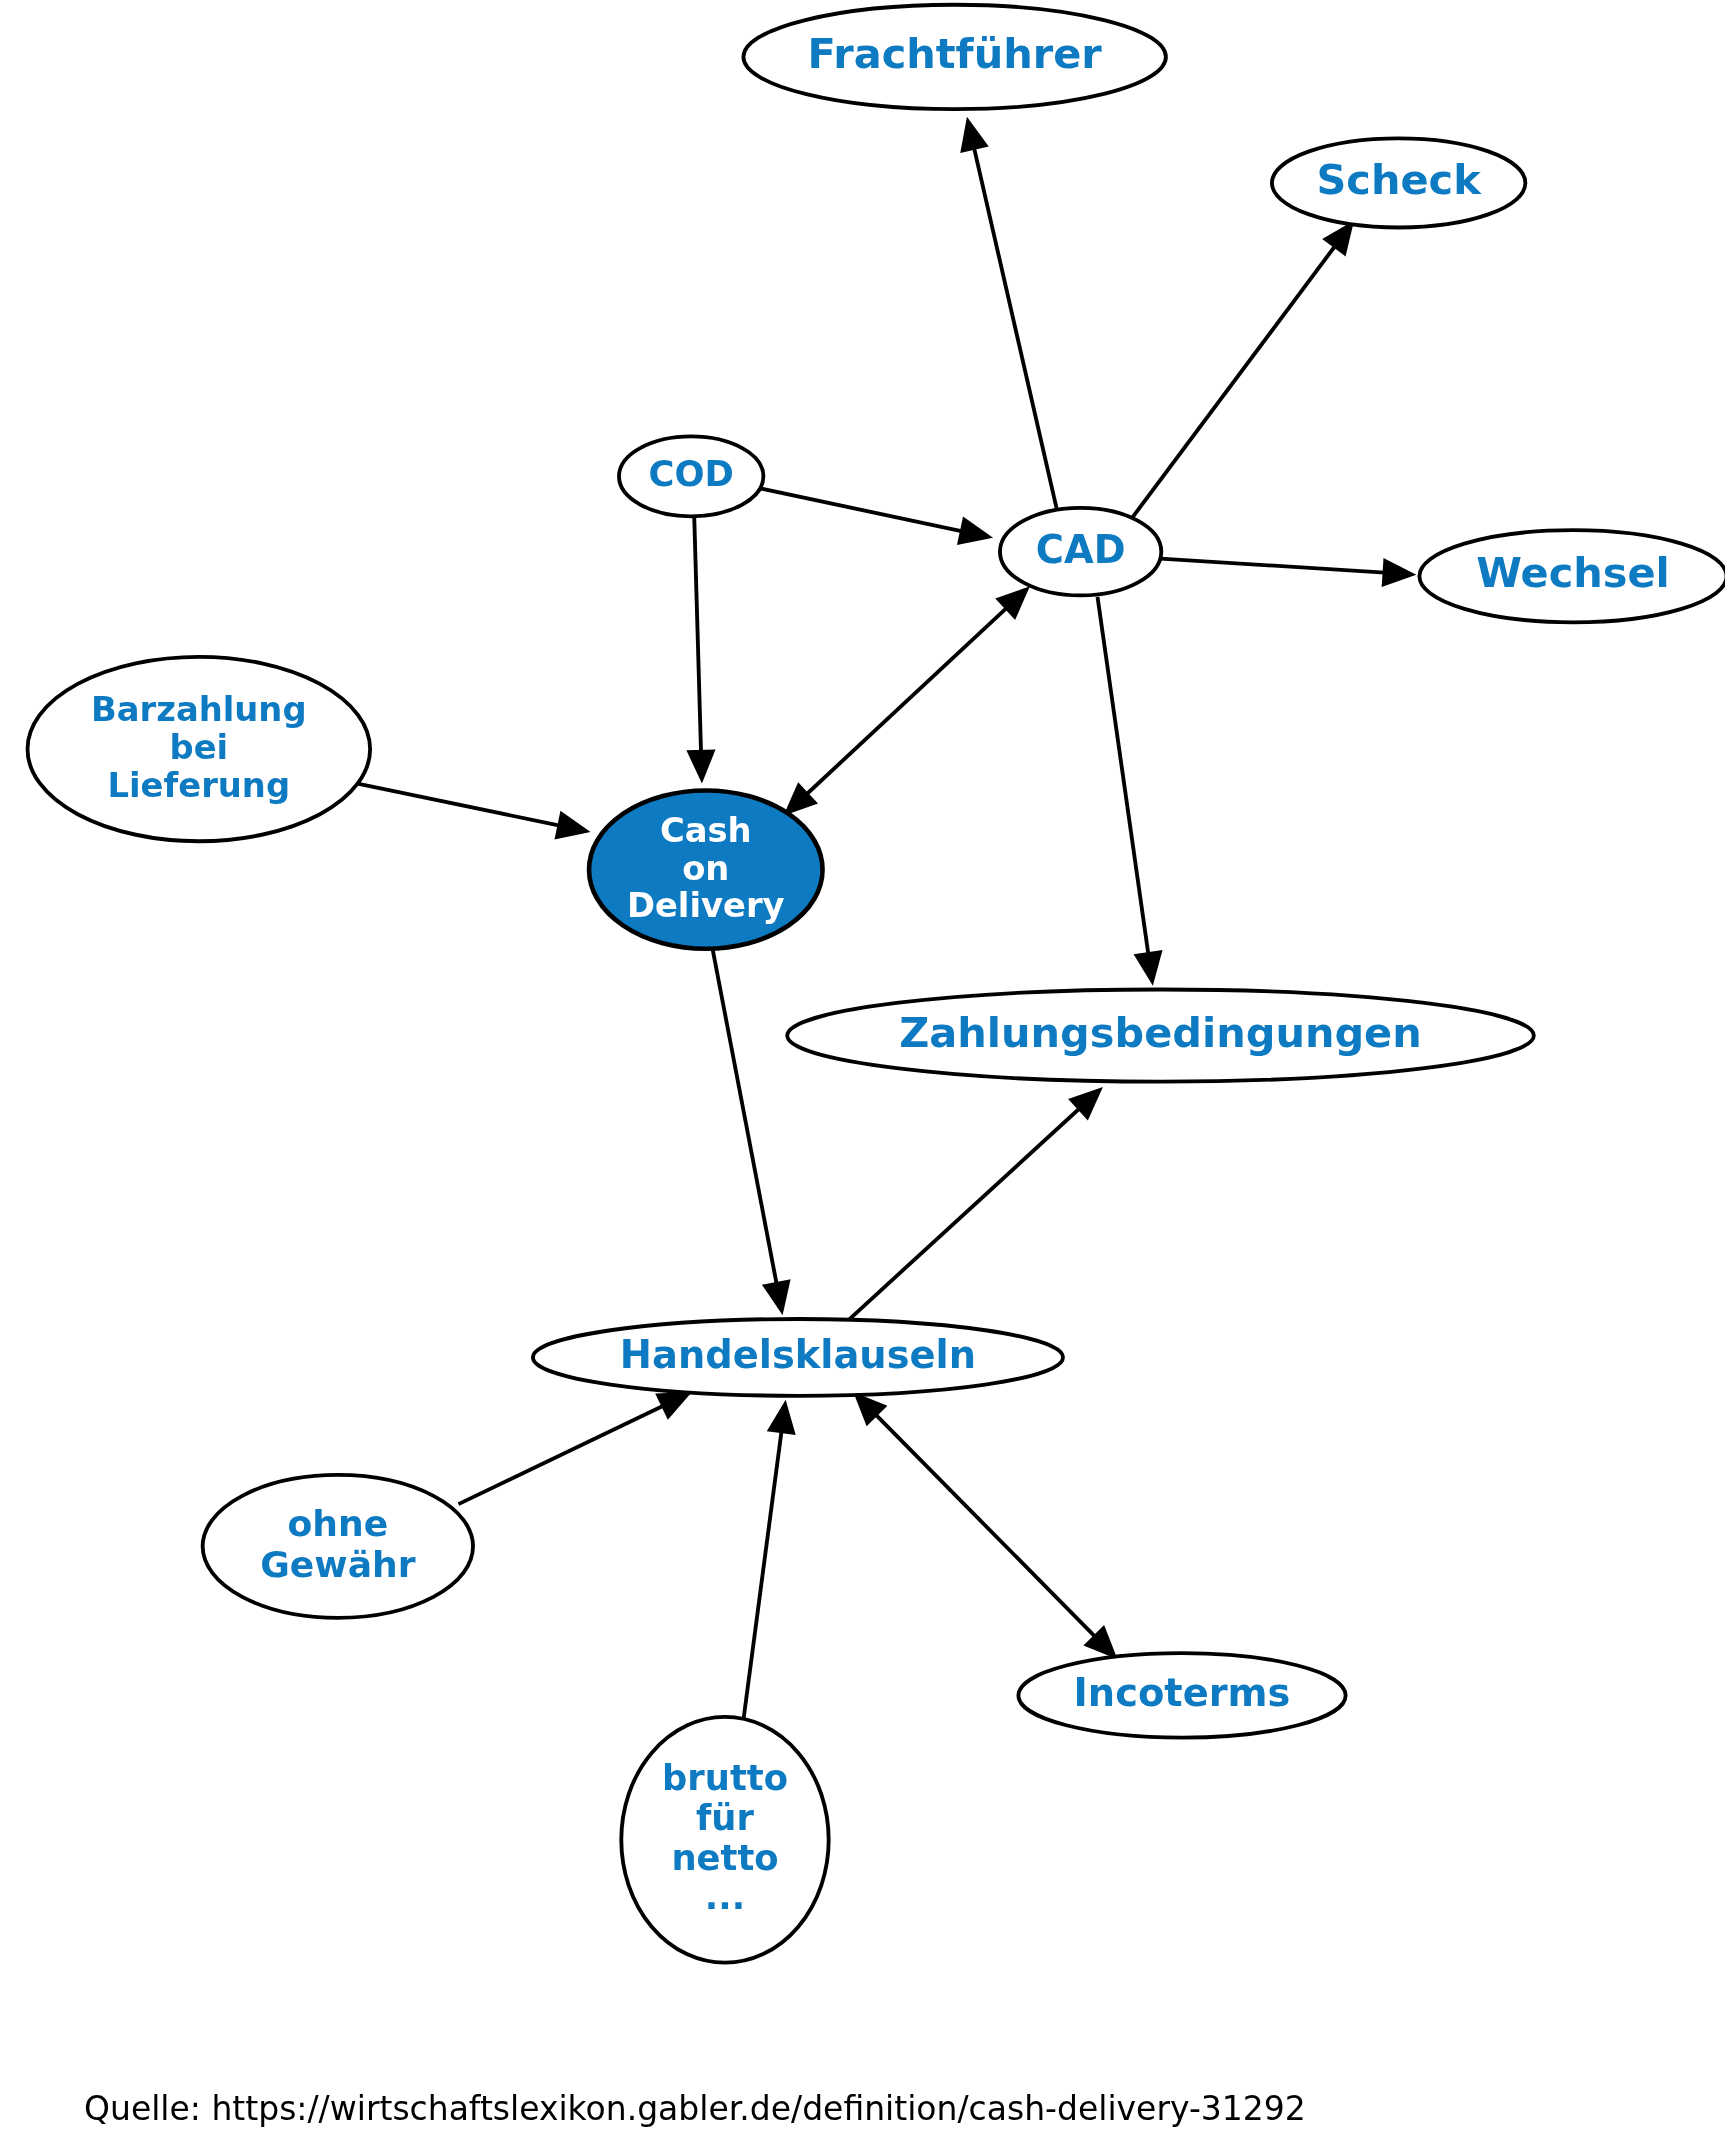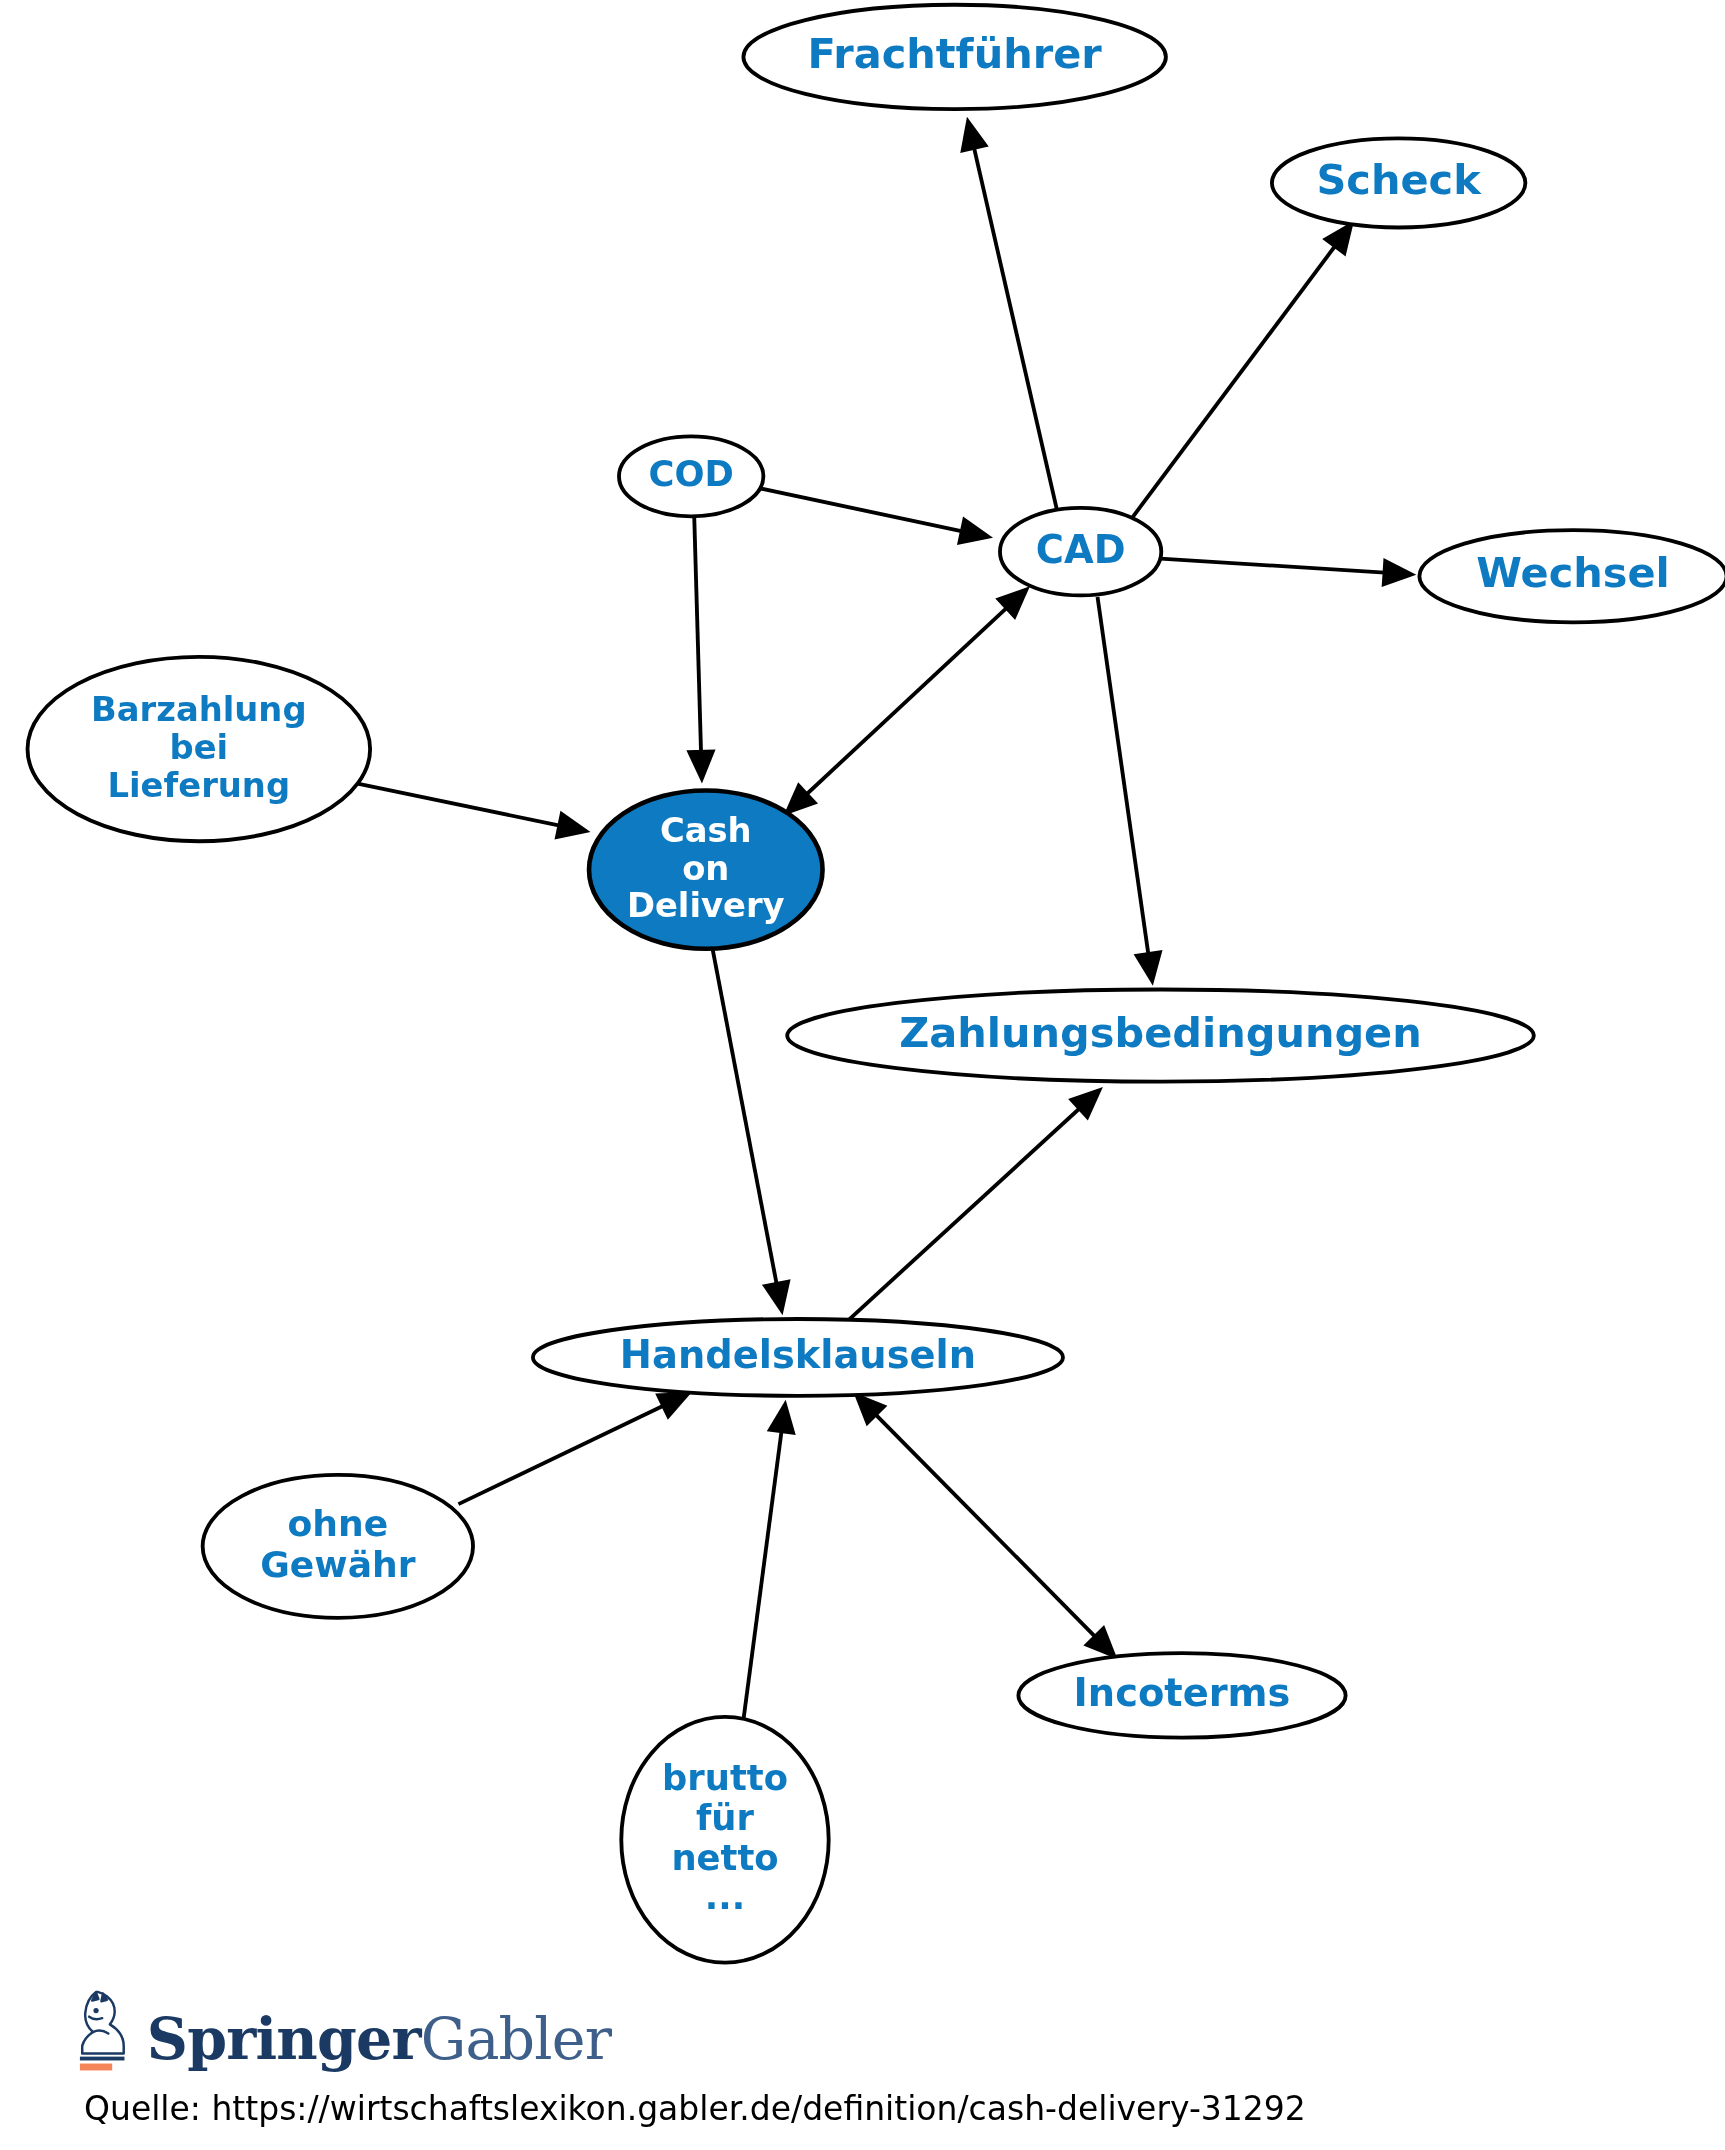--- a/index.html
+++ b/index.html
@@ -206,32 +206,15 @@
         </g>
         <g>
           <ellipse cx="923" cy="2395" rx="135" ry="160" class="node-ellipse"></ellipse>
           <text x="923" y="2317.72" class="node-label" font-size="46"><tspan x="923" dy="0">brutto</tspan><tspan x="923" dy="51.52">für</tspan><tspan x="923" dy="51.52">netto</tspan><tspan x="923" dy="51.52">...</tspan></text>
         </g>
       </g>
   </svg>
 </div>
 
 <div id="footer">
-  <div id="brand">
-    <div id="brand-mark">
-      <svg viewBox="0 0 82 108" width="63" height="83">
-        <g fill="none" stroke="#1b3a63" stroke-width="3.2" stroke-linejoin="round" stroke-linecap="round">
-          <path d="M30 4 C22 10 17 20 16 31 C15 42 19 50 26 56 C20 60 14 66 12 74 L12 84 L66 84 L66 74 C66 62 58 52 48 46 C54 38 56 28 52 19 C49 12 41 6 33 4 Z"></path>
-          <path d="M30 5 L25 15 L33 13 Z" fill="#1b3a63"></path>
-          <path d="M39 6 L37 16 L44 14 Z" fill="#1b3a63"></path>
-          <circle cx="30" cy="28" r="3.4" fill="#1b3a63" stroke="none"></circle>
-          <path d="M21 36 C25 39 32 40 38 38"></path>
-          <path d="M26 56 C32 53 40 54 46 58"></path>
-        </g>
-        <rect x="9" y="88" width="58" height="5" fill="#1b3a63"></rect>
-        <rect x="9" y="97" width="42" height="9" fill="#f5865a"></rect>
-      </svg>
-    </div>
-    <div id="brand-wordmark"><span class="brand-springer">Springer</span><span class="brand-gabler">Gabler</span></div>
-  </div>
   <div id="source-line">Quelle: https://wirtschaftslexikon.gabler.de/definition/cash-delivery-31292</div>
 </div>
 
 
 </body></html>

